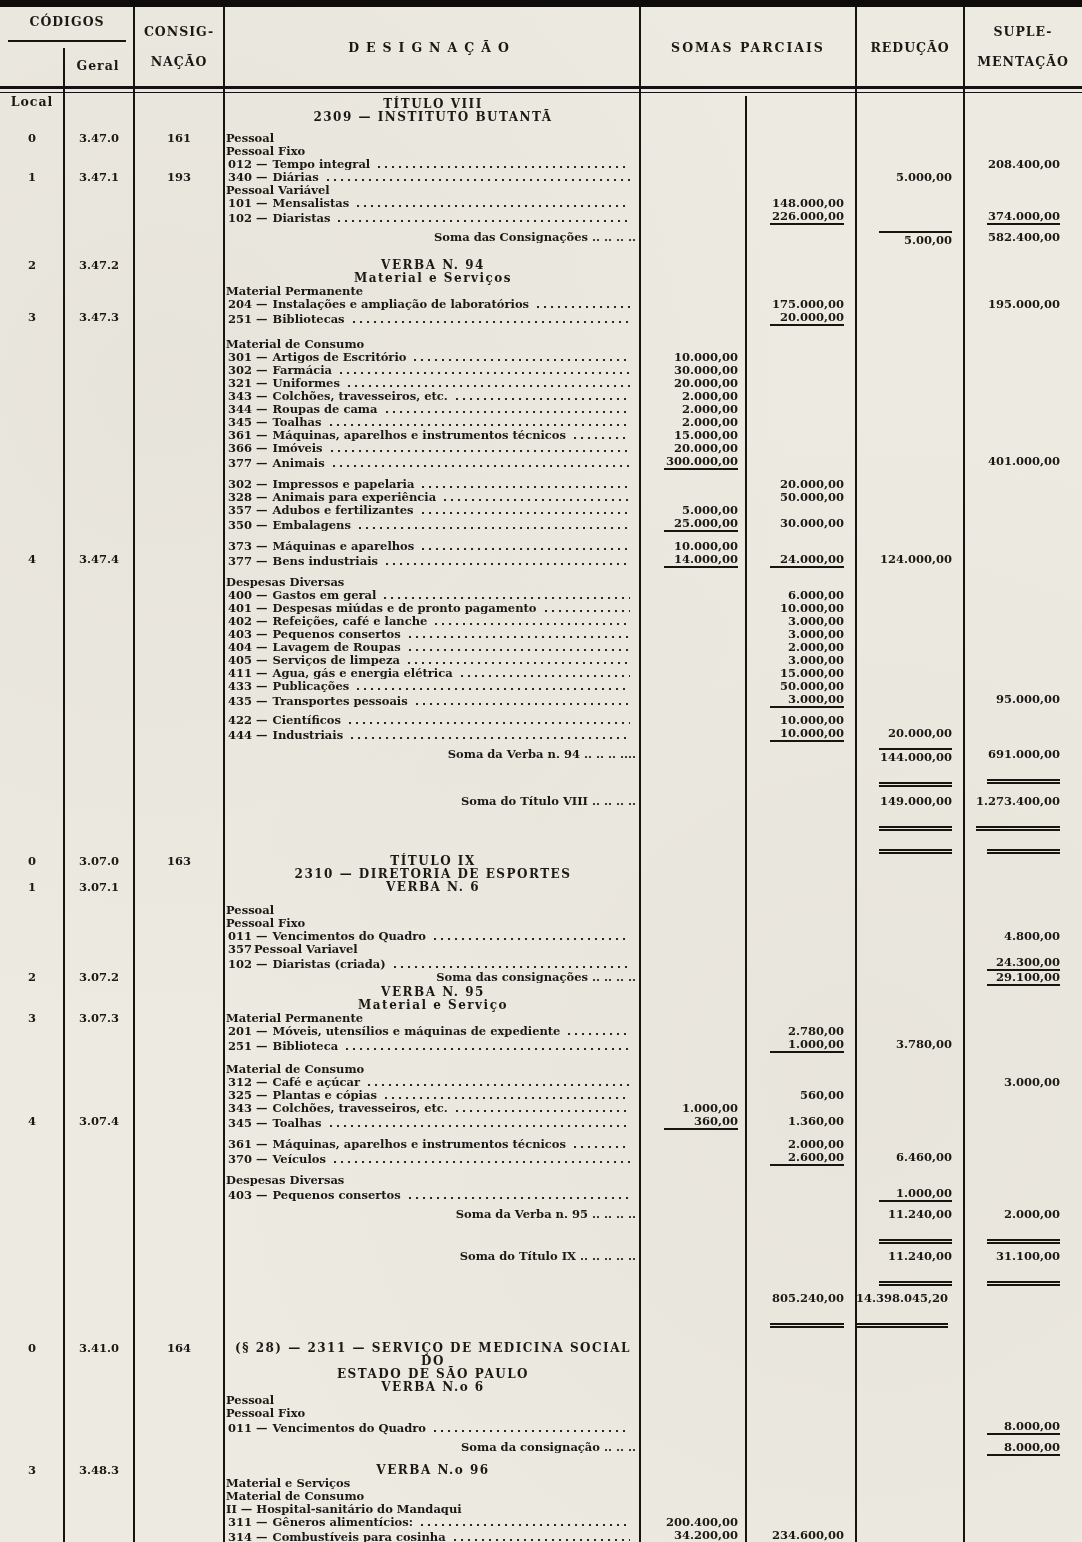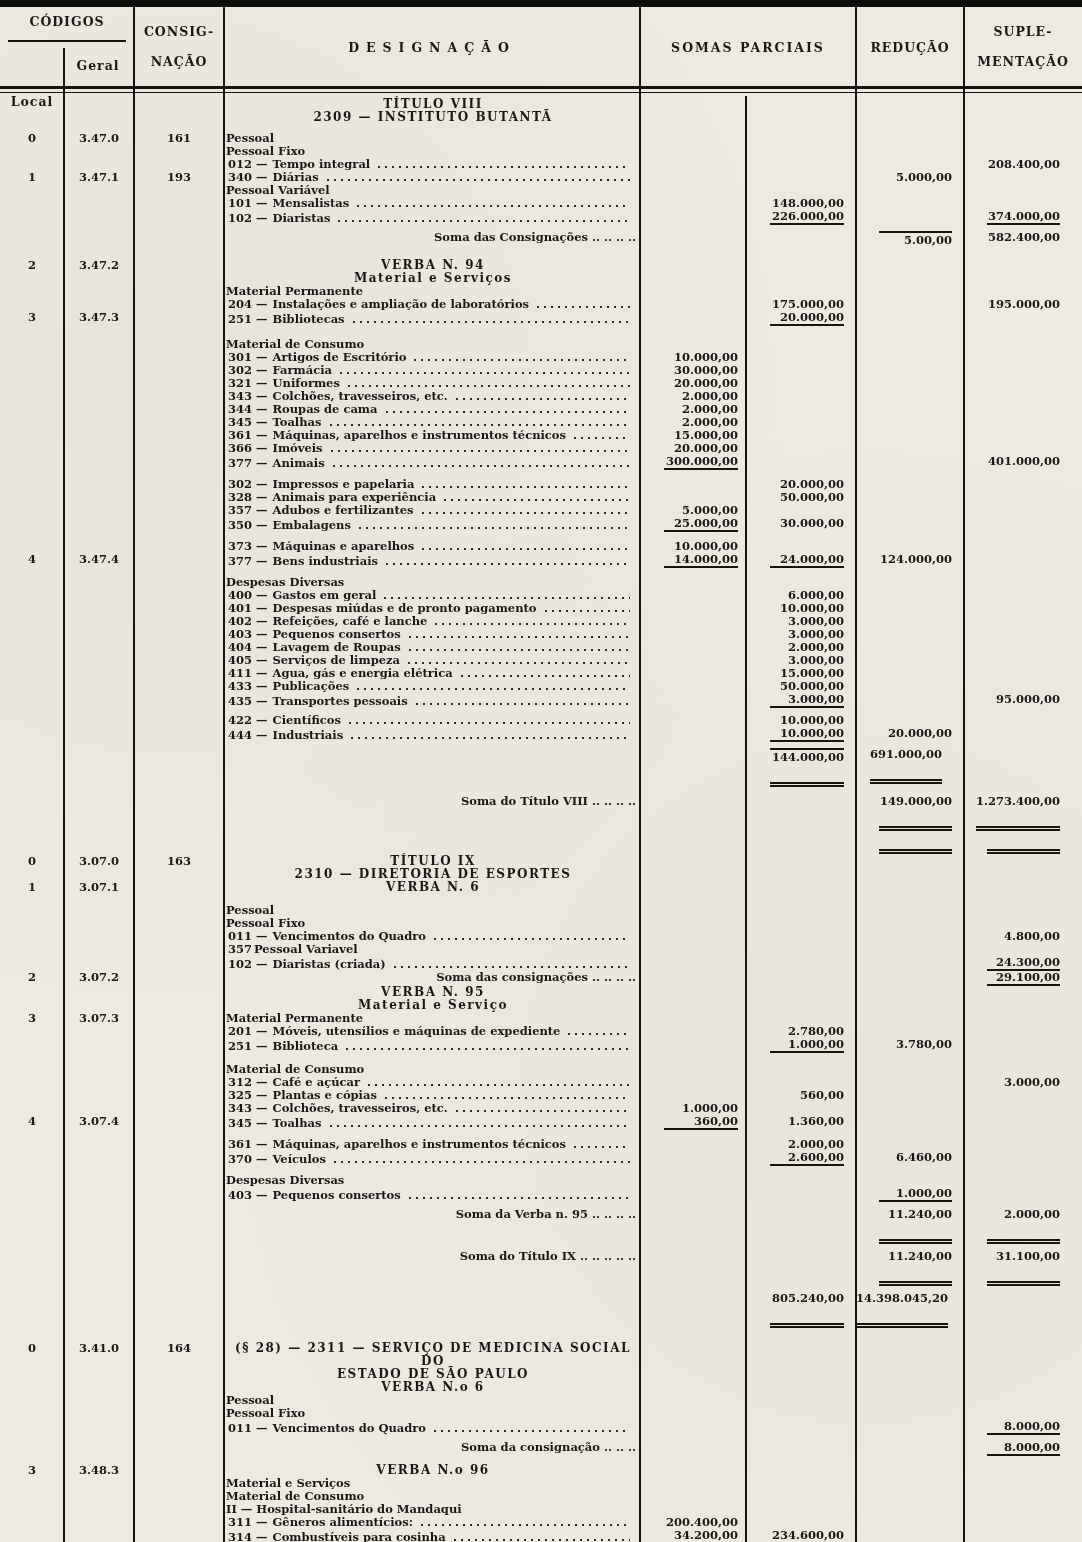--- a/index.html
+++ b/index.html
@@ -758,20 +758,21 @@
         <div class="cell desig "></div>
         <div class="cell num c-sp1"></div>
         <div class="cell num c-sp2"></div>
         <div class="cell num c-red"></div>
         <div class="cell num c-sup"></div>
       </div>
       <div class="row">
         <div class="cell codes"></div>
         <div class="cell codes"></div>
         <div class="cell codes"></div>
+        <div class="cell desig soma"><span>Soma da Verba n. 94 .. .. .. ....</span></div>
         <div class="cell num c-sp1"></div>
         <div class="cell num c-sp2"></div>
         <div class="cell num c-red"><span class="val uu tl">144.000,00</span></div>
         <div class="cell num c-sup"><span class="val uu">691.000,00</span></div>
       </div>
       <div class="row" style="min-height: 8px; height: 8px;">
         <div class="cell codes"></div>
         <div class="cell codes"></div>
         <div class="cell codes"></div>
         <div class="cell desig "></div>

